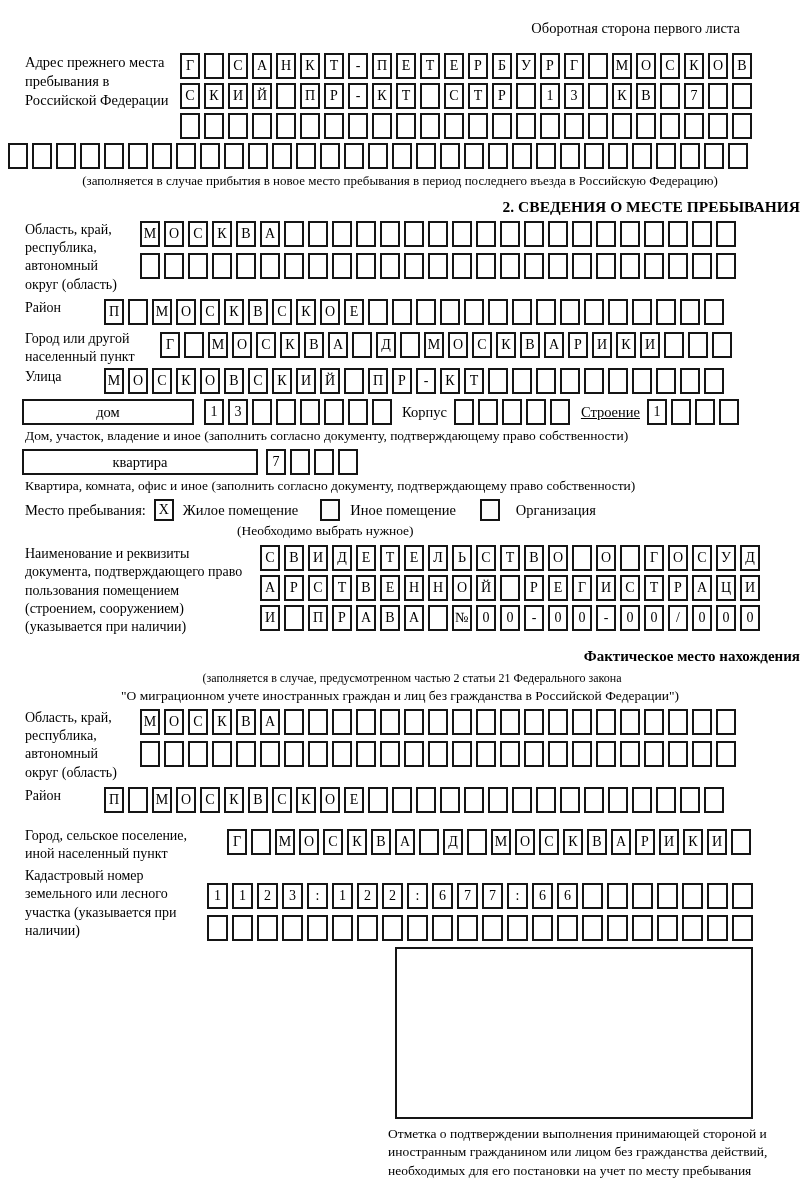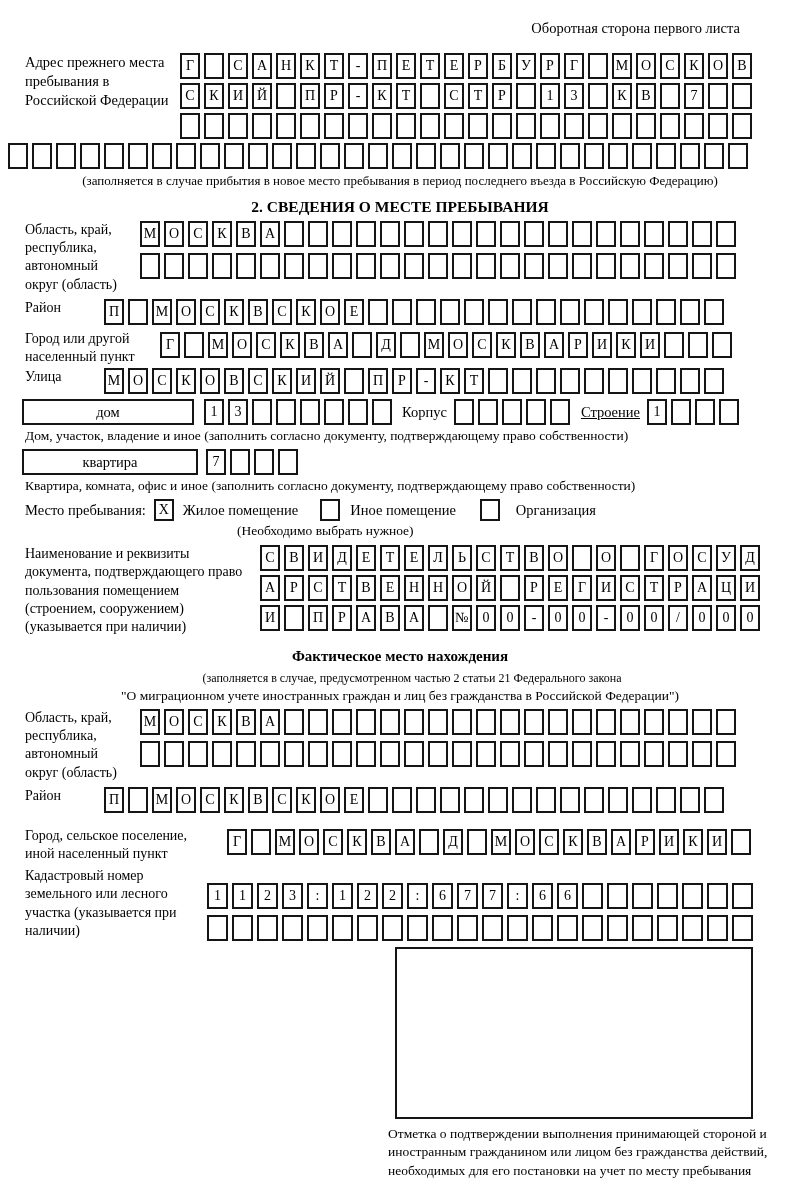--- a/index.html
+++ b/index.html
@@ -6,21 +6,21 @@
   body{width:800px;height:1180px;font-family:"Liberation Serif","DejaVu Serif",serif;color:#000;overflow:hidden;}
   .header-note{text-align:right;padding:20px 60px 0 8px;font-size:14.5px;}
   .frow{display:flex;align-items:flex-start;}
   .lbl{font-size:14px;line-height:1.3;}
   .cells{display:flex;flex-wrap:nowrap;}
   .cell{flex:0 0 auto;width:20px;height:26px;margin-right:4px;border:2px solid #151515;box-sizing:border-box;
         display:flex;align-items:center;justify-content:center;font-size:14px;line-height:1;}
   .w25 .cell{width:21px;}
   .rowgap{margin-bottom:4px;}
   .note-c{text-align:center;font-size:13px;margin-top:4px;}
-  .h-bold{text-align:center;font-weight:bold;font-size:15.5px;margin:9px 0 5px 0;}
+  .h-bold{text-align:right;font-weight:bold;font-size:15.5px;margin:9px 0 5px 0;}
   .blk{margin-left:25px;}
   .namebox{border:2px solid #151515;box-sizing:border-box;height:26px;display:flex;align-items:center;justify-content:center;font-size:14.5px;}
   .caption{font-size:13.5px;margin:3px 0 5px 25px;}
   .chk{width:20px;height:22px;border:2px solid #151515;box-sizing:border-box;display:flex;align-items:center;justify-content:center;font-size:14px;flex:0 0 auto;}
   .stamp-box{border:2px solid #151515;box-sizing:border-box;width:358px;height:172px;margin:6px 0 0 395px;}
   .stamp-caption{width:380px;margin:6px 0 0 388px;text-align:left;font-size:13.5px;line-height:1.35;}
   .inline-note{font-size:13.5px;margin:2px 0 6px 237px;}
 </style>
 </head>
 <body>
@@ -325,21 +325,21 @@
   <div class="cells" style="margin-left:7px;">
       <span class="cell">1</span>
       <span class="cell"></span>
       <span class="cell"></span>
       <span class="cell"></span>
     </div>
 </div>
 <div class="caption">Дом, участок, владение и иное (заполнить согласно документу, подтверждающему право собственности)</div>
 
 <div class="frow" style="margin:2px 0 0 22px;align-items:center;">
-  <div class="namebox" style="width:176px;">квартира</div>
+  <div class="namebox" style="width:236px;">квартира</div>
   <div class="cells" style="margin-left:8px;">
       <span class="cell">7</span>
       <span class="cell"></span>
       <span class="cell"></span>
       <span class="cell"></span>
     </div>
 </div>
 <div class="caption">Квартира, комната, офис и иное (заполнить согласно документу, подтверждающему право собственности)</div>
 
 <div class="frow blk" style="margin-top:5px;align-items:center;">

